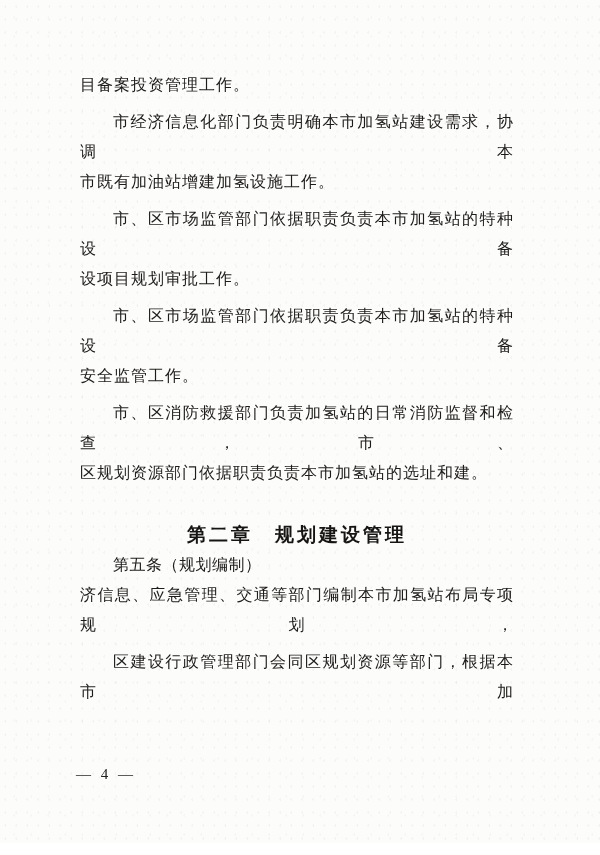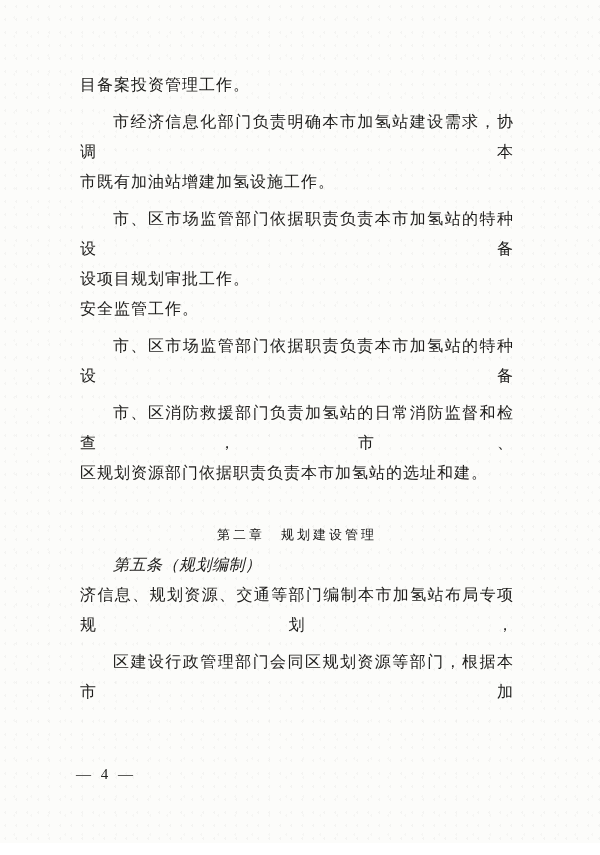--- a/index.html
+++ b/index.html
@@ -36,28 +36,27 @@
   }
   .indent { text-indent: 33px; }
   .fill {
     text-align: justify;
     text-align-last: justify;
     -moz-text-align-last: justify;
   }
   .para { margin-top: 7px; }
   .para-sm { margin-top: 6px; }
   .kai {
-    font-style: italic;
     letter-spacing: 0.5px;
   }
   .heading {
     margin-top: 32px;
     font-family: "Liberation Sans", "DejaVu Sans", sans-serif;
-    font-weight: normal;
-    font-size: 13px;
+    font-weight: bold;
+    font-size: 19px;
     line-height: 30px;
     letter-spacing: 3px;
     text-align: center;
     text-indent: 0;
     color: #161514;
   }
   .footer {
     position: absolute;
     left: 76px;
     top: 762px;
@@ -70,27 +69,27 @@
 </head>
 <body>
 
 <div class="page">
   <div class="content">
     <div class="line">目备案投资管理工作。</div>
     <div class="line indent fill para">市经济信息化部门负责明确本市加氢站建设需求，协调本</div>
     <div class="line">市既有加油站增建加氢设施工作。</div>
     <div class="line indent fill para">市、区市场监管部门依据职责负责本市加氢站的特种设备</div>
     <div class="line">设项目规划审批工作。</div>
+    <div class="line indent fill para">市、区市场监管部门依据职责负责本市加氢站的特种设备</div>
     <div class="line">安全监管工作。</div>
-    <div class="line indent fill para">市、区市场监管部门依据职责负责本市加氢站的特种设备</div>
     <div class="line indent fill para">市、区消防救援部门负责加氢站的日常消防监督和检查，市、</div>
     <div class="line">区规划资源部门依据职责负责本市加氢站的选址和建。</div>
 
     <div class="line heading">第二章　规划建设管理</div>
 
     <div class="line kai indent">第五条（规划编制）</div>
-    <div class="line fill">济信息、规划资源、交通等部门编制本市加氢站布局专项规划，</div>
+    <div class="line fill">济信息、应急管理、交通等部门编制本市加氢站布局专项规划，</div>
     <div class="line indent fill para">区建设行政管理部门会同区规划资源等部门，根据本市加</div>
 
   </div>
 
   <div class="footer">— 4 —</div>
 </div>
 
 </body></html>

